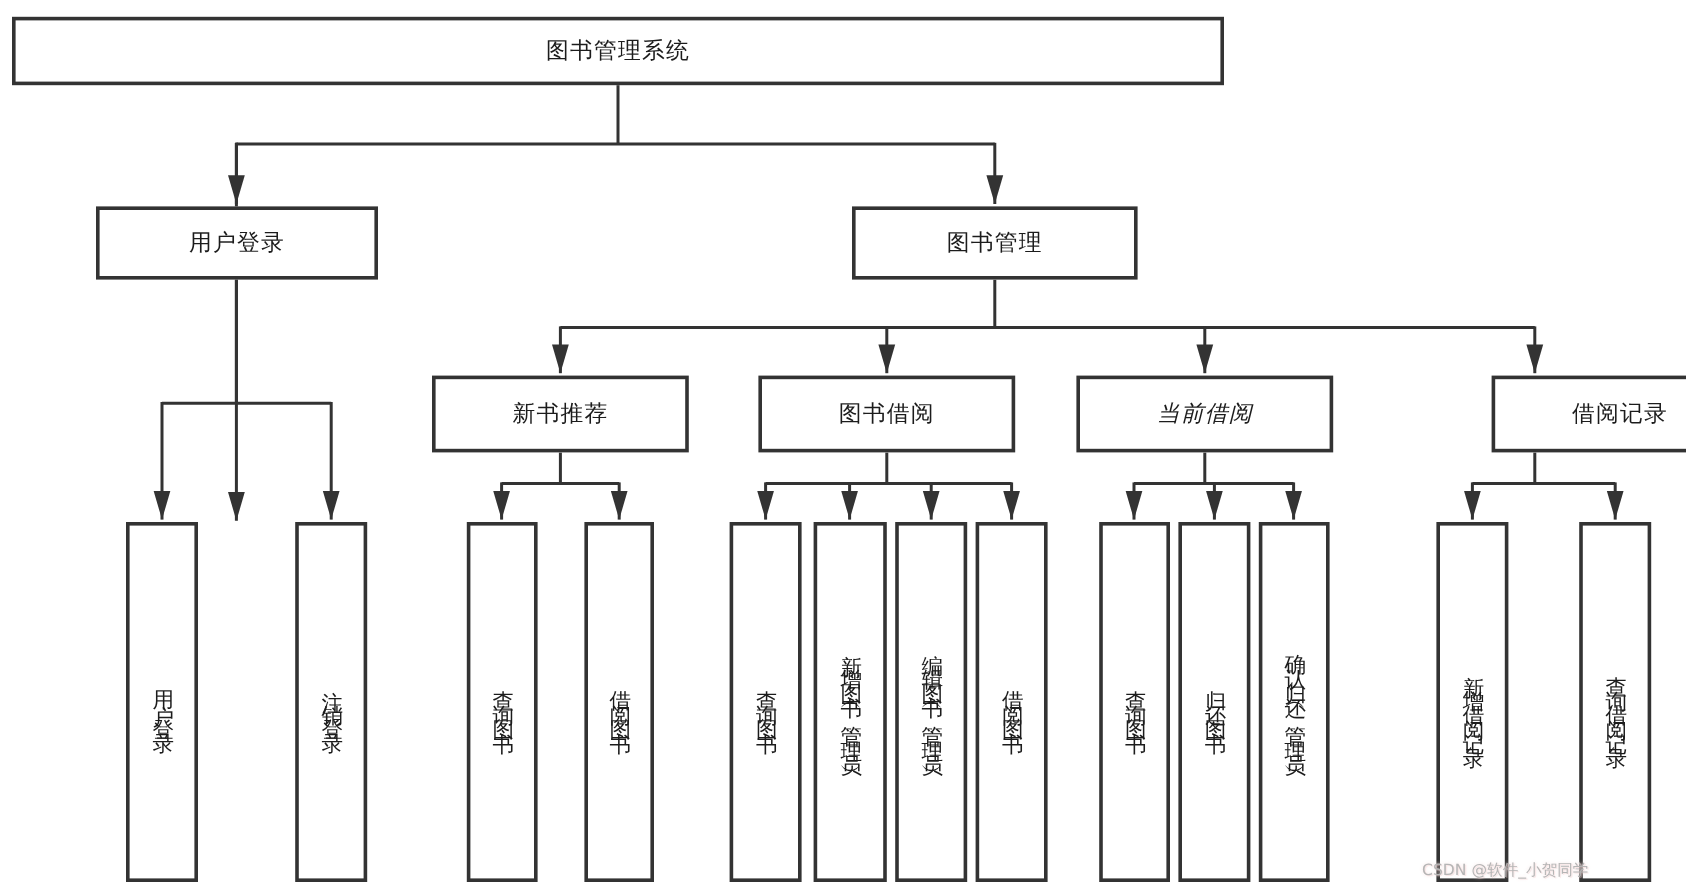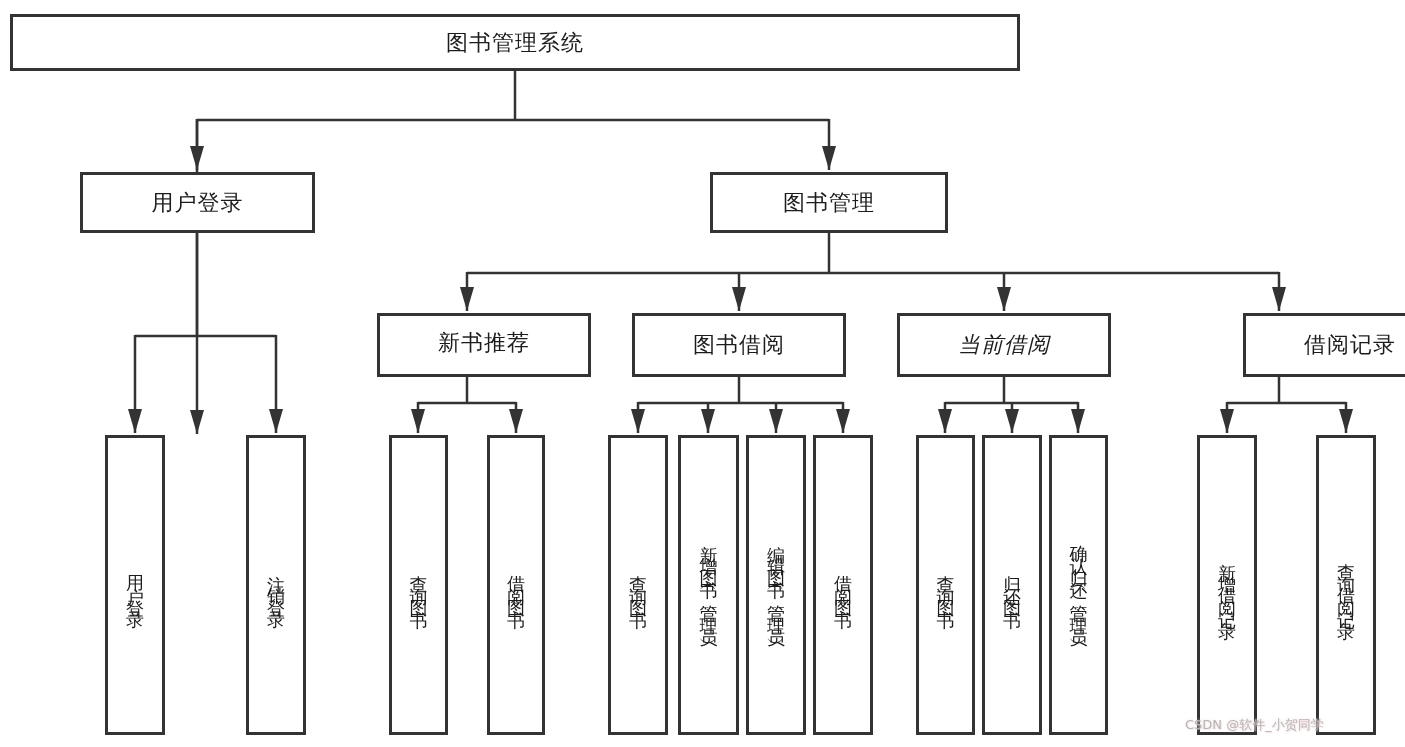--- a/index.html
+++ b/index.html
@@ -22,21 +22,21 @@
   }
   .box {
     position: absolute;
     box-sizing: border-box;
     border: 3px solid #333333;
     background: #ffffff;
     display: flex;
     align-items: center;
     justify-content: center;
     color: #1c1c1c;
-    font-size: 22px;
+    font-size: 19px;
     letter-spacing: 1px;
     line-height: 1;
     z-index: 2;
   }
   .leaf {
     top: 435px;
     height: 300px;
     font-size: 18px;
   }
   .leaf .vtext {
@@ -46,21 +46,21 @@
     white-space: nowrap;
     max-height: 288px;
   }
   
   .n-root { left: 10px;  top: 14px;  width: 1010px; height: 57px; }
   
   .n-l2a  { left: 80px;  top: 172px; width: 235px;  height: 61px; }
   .n-l2b  { left: 710px; top: 172px; width: 238px;  height: 61px; justify-content: center; }
   
   .n-l3   { top: 313px;  height: 64px; width: 214px; }
-  .n-l3a  { left: 377px; font-family: Liberation Mono, monospace; }
+  .n-l3a  { left: 360px; }
   .n-l3b  { left: 632px; }
   .n-l3c  { left: 897px; font-style: italic; }
   .n-l3d  { left: 1220px; margin-left: 23px; }
   
   .n-a1 { left: 105px;  width: 60px; }
   .n-a2 { left: 246px;  width: 60px; }
   .n-b1 { left: 389px;  width: 59px; }
   .n-b2 { left: 487px;  width: 58px; }
   .n-c1 { left: 608px;  width: 60px; }
   .n-c2 { left: 678px;  width: 61px; }

